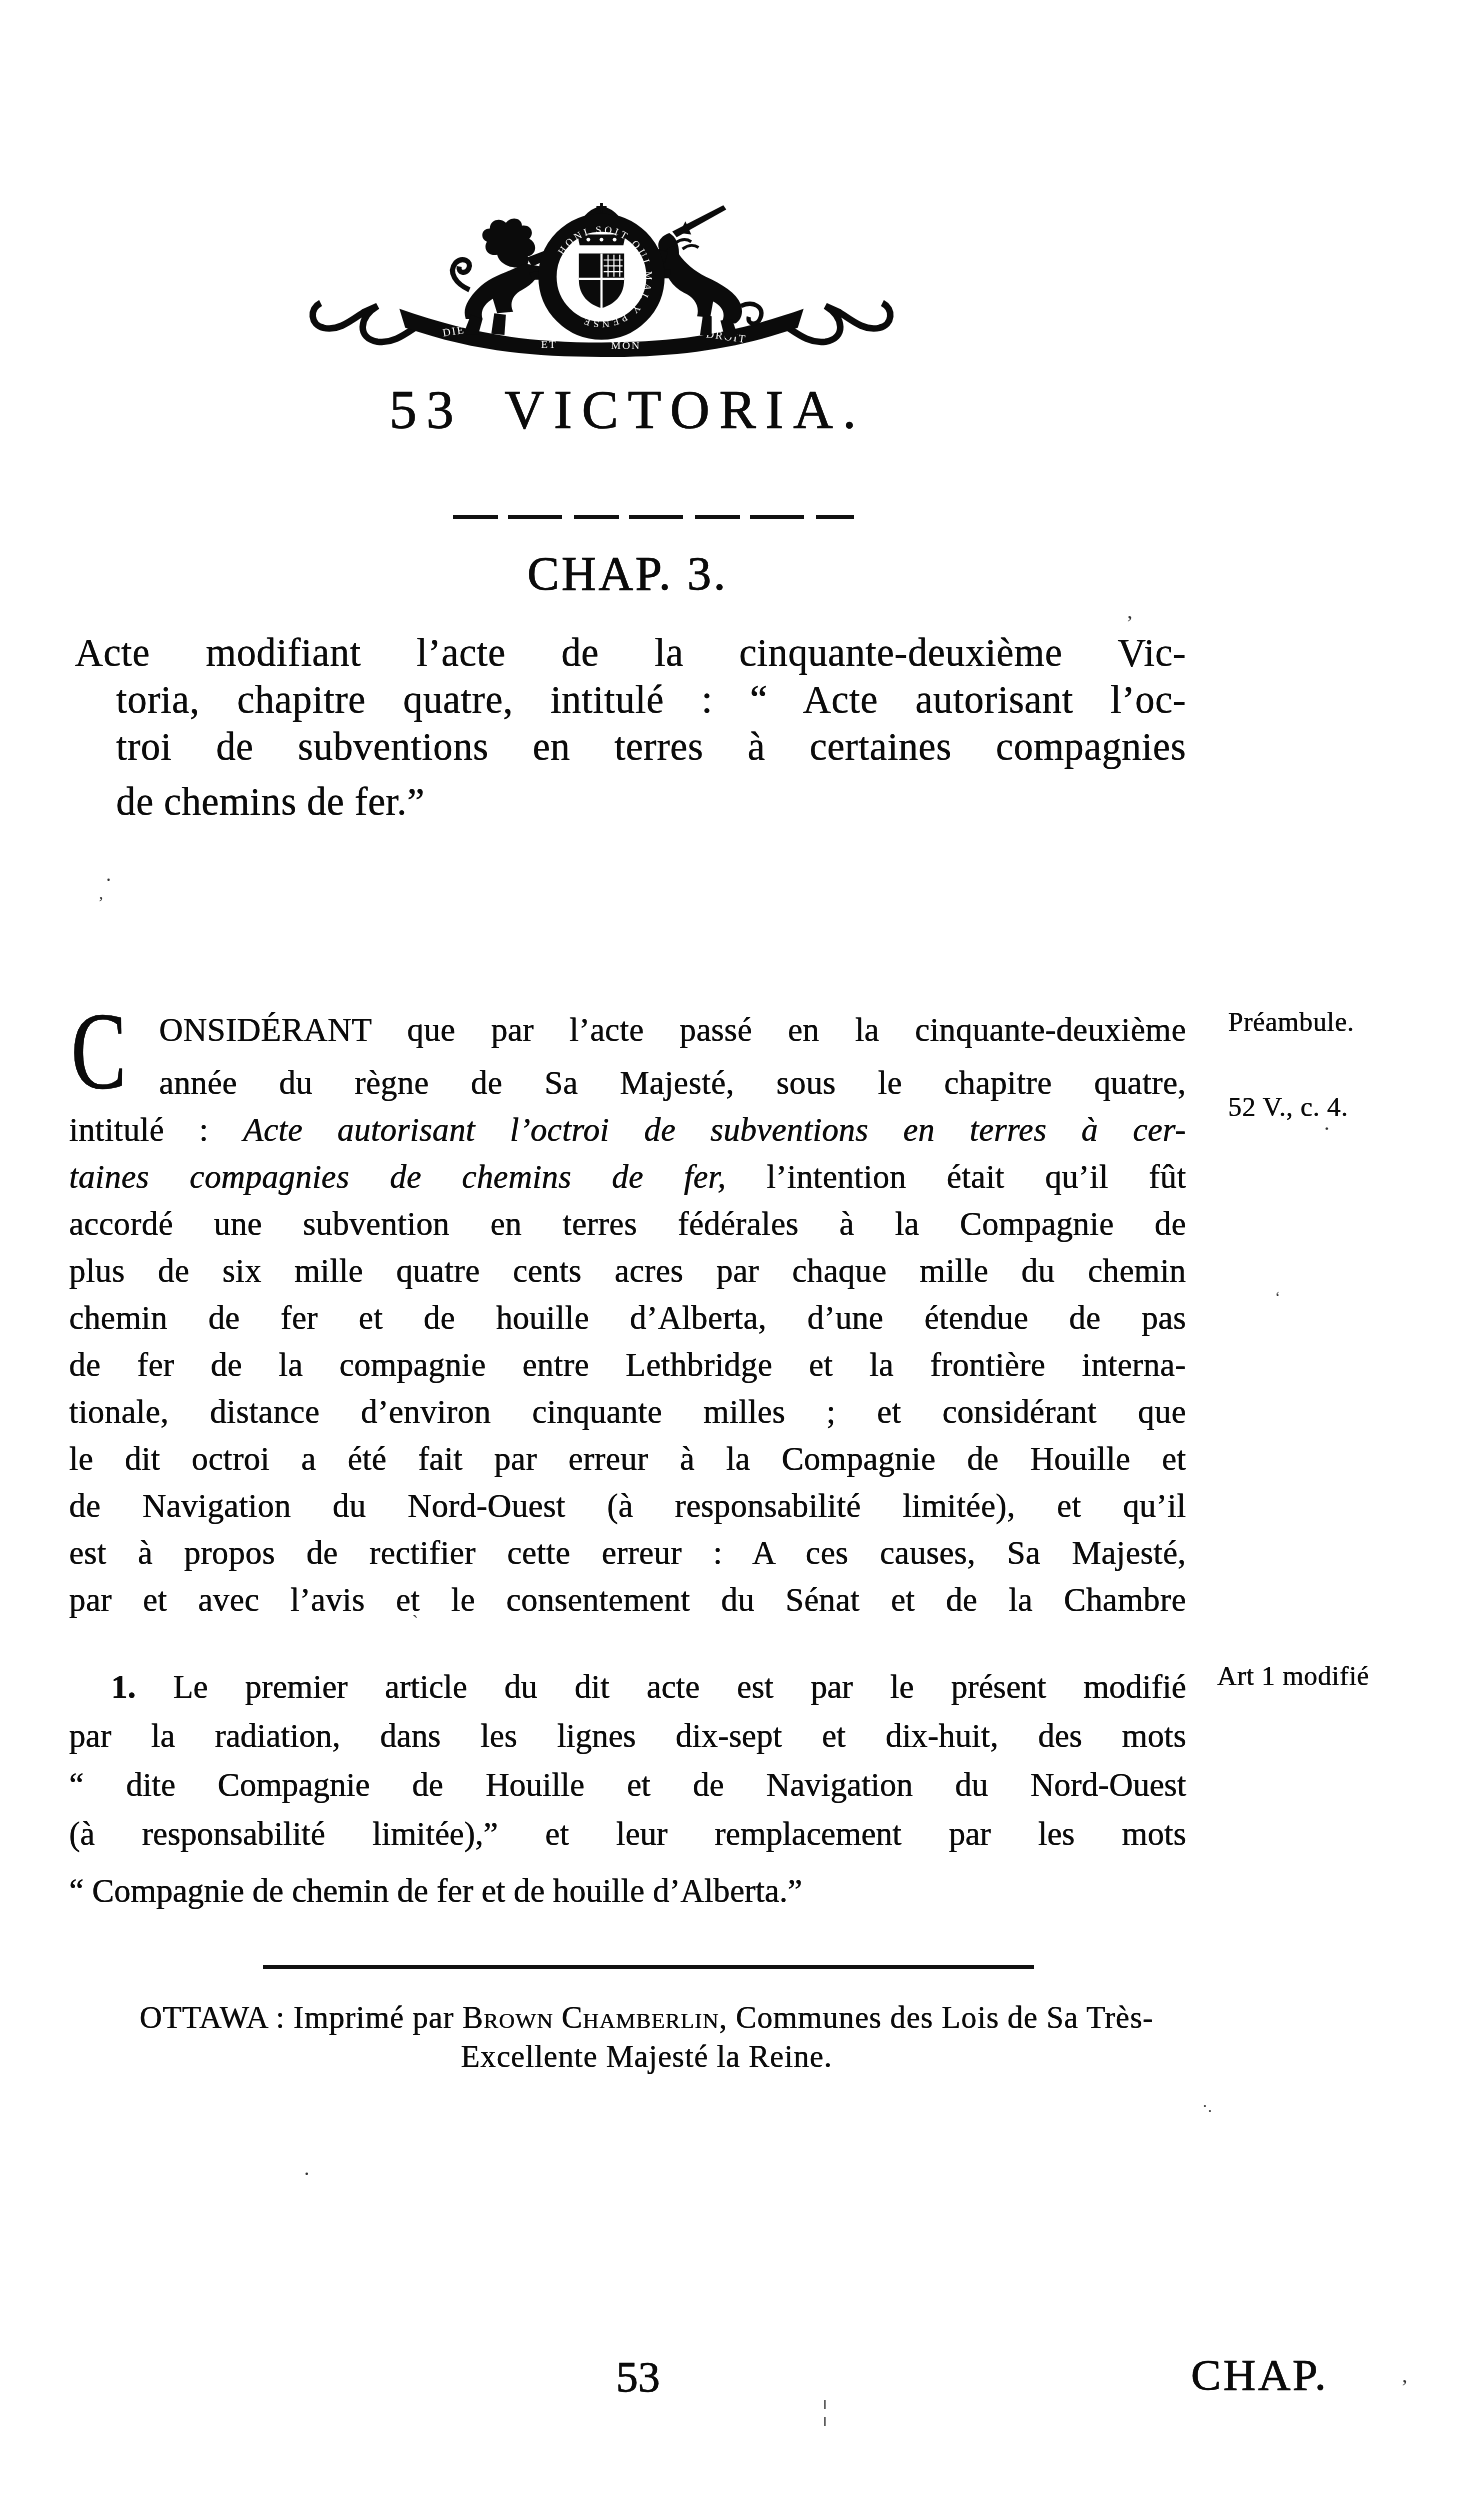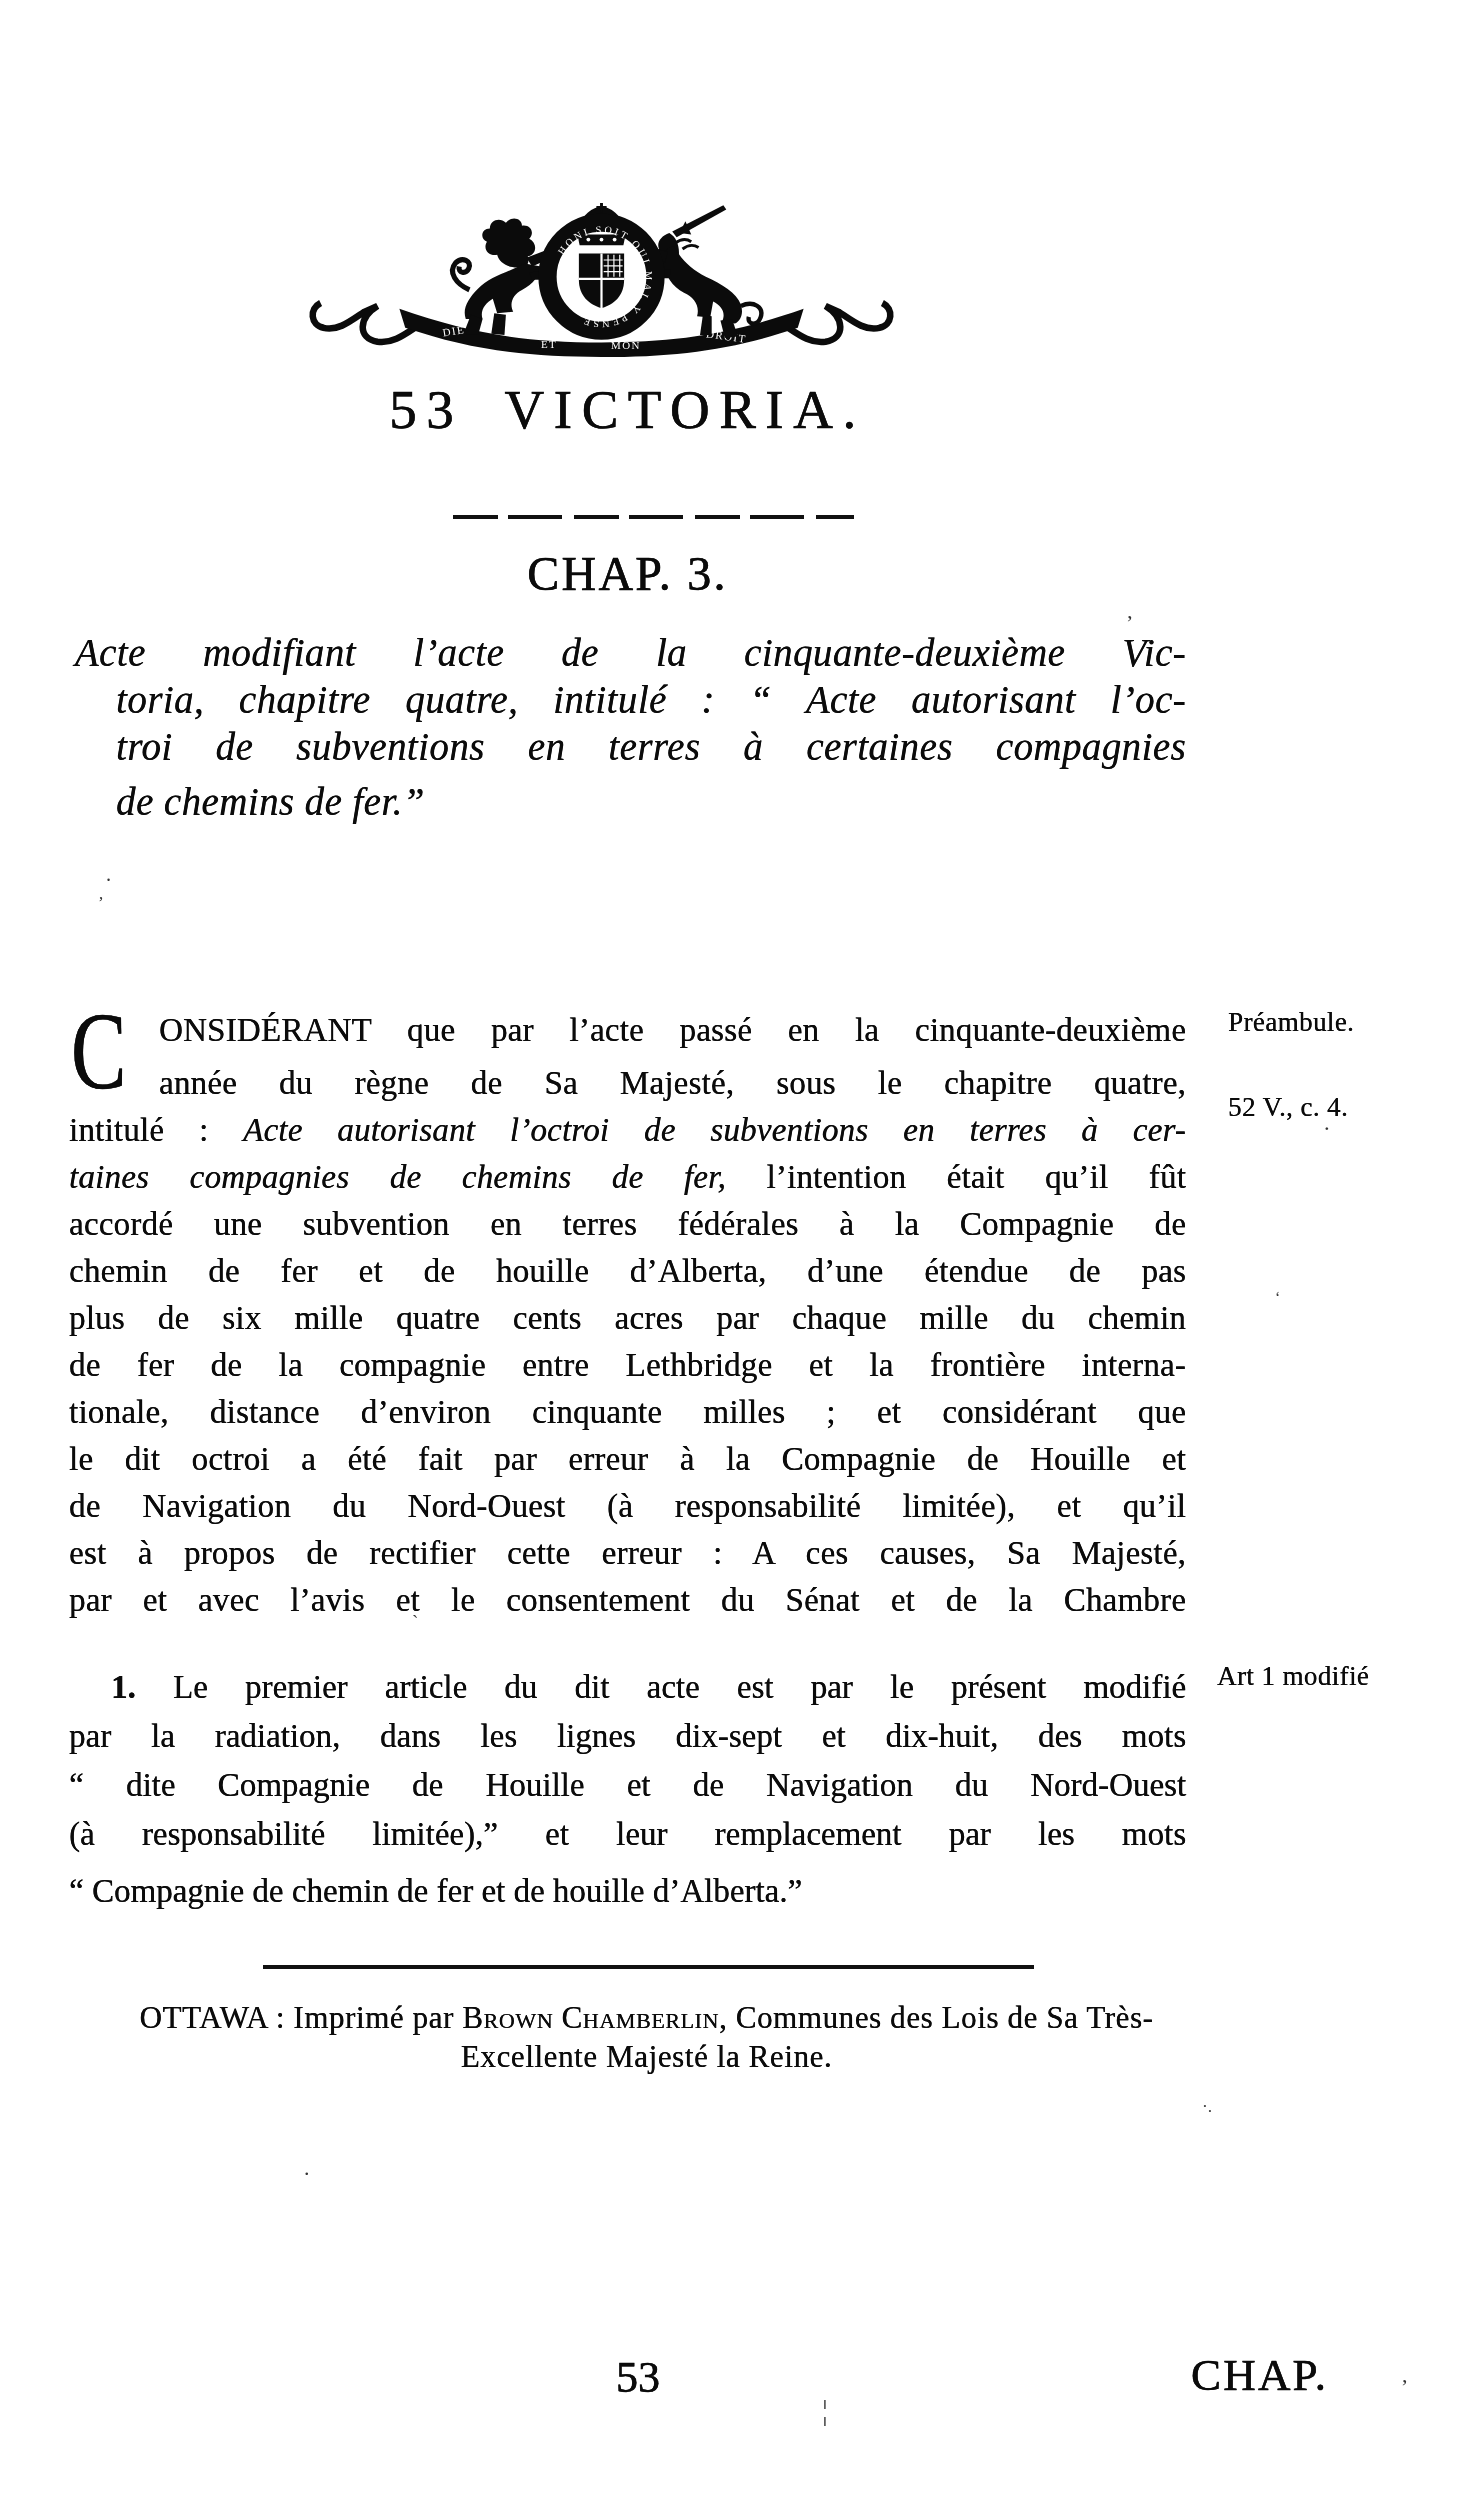--- a/index.html
+++ b/index.html
@@ -21,21 +21,21 @@
   .victoria {
     left:69px; top:378px; width:1117px;
     font-size:55px; letter-spacing:9.5px; word-spacing:19px;
   }
   .dashrule {
     left:453px; top:515px; width:401px; height:3.6px;
     background:repeating-linear-gradient(90deg,#111 0 45px,transparent 45px 55px,#111 55px 109px,transparent 109px 121px);
   }
   .chap { left:69px; top:546px; width:1117px; font-size:48px; letter-spacing:2.2px; }
 
-  .acttitle { left:69px; top:629px; width:1117px; font-size:39px; line-height:47px;font-style:italic; }
+  .acttitle { left:69px; top:629px; width:1117px; font-size:39px; line-height:47px; }
   .acttitle .line { letter-spacing:0.4px; }
   .acttitle .first { padding-left:5.8px; }
   .acttitle .hang { padding-left:47px; }
 
   .assent { left:69px; top:910px; width:1117px; text-align:right; font-size:32px; }
 
   .preamble { left:69px; top:1001px; width:1117px; font-size:33px; line-height:47px; }
   .preamble .line { letter-spacing:0.2px; }
   .preamble .indent { padding-left:90px;margin-top:6px; }
   .dropcap {
@@ -150,22 +150,22 @@
   </div>
 
 
   <div class="abs preamble inked">
     <span class="dropcap heavy">C</span>
     <div class="line indent j">ONSIDÉRANT que par l’acte passé en la cinquante-deuxième</div>
     <div class="line indent j">année du règne de Sa Majesté, sous le chapitre quatre,</div>
     <div class="line j"><span>intitulé :</span> <span class="it">Acte autorisant l’octroi de subventions en terres à cer-</span></div>
     <div class="line j"><span class="it">taines compagnies de chemins de fer,</span> <span>l’intention était qu’il fût</span></div>
     <div class="line j">accordé une subvention en terres fédérales à la Compagnie de</div>
+    <div class="line j">plus de six mille quatre cents acres par chaque mille du chemin</div>
     <div class="line j">chemin de fer et de houille d’Alberta, d’une étendue de pas</div>
-    <div class="line j">plus de six mille quatre cents acres par chaque mille du chemin</div>
     <div class="line j">de fer de la compagnie entre Lethbridge et la frontière interna-</div>
     <div class="line j">tionale, distance d’environ cinquante milles ; et considérant que</div>
     <div class="line j">le dit octroi a été fait par erreur à la Compagnie de Houille et</div>
     <div class="line j">de Navigation du Nord-Ouest (à responsabilité limitée), et qu’il</div>
     <div class="line j">est à propos de rectifier cette erreur : A ces causes, Sa Majesté,</div>
     <div class="line j">par et avec l’avis et le consentement du Sénat et de la Chambre</div>
   </div>
 
   <div class="abs marginnote mn1 inked">Préambule.</div>
   <div class="abs marginnote mn2 inked">52 V., c. 4.</div>

